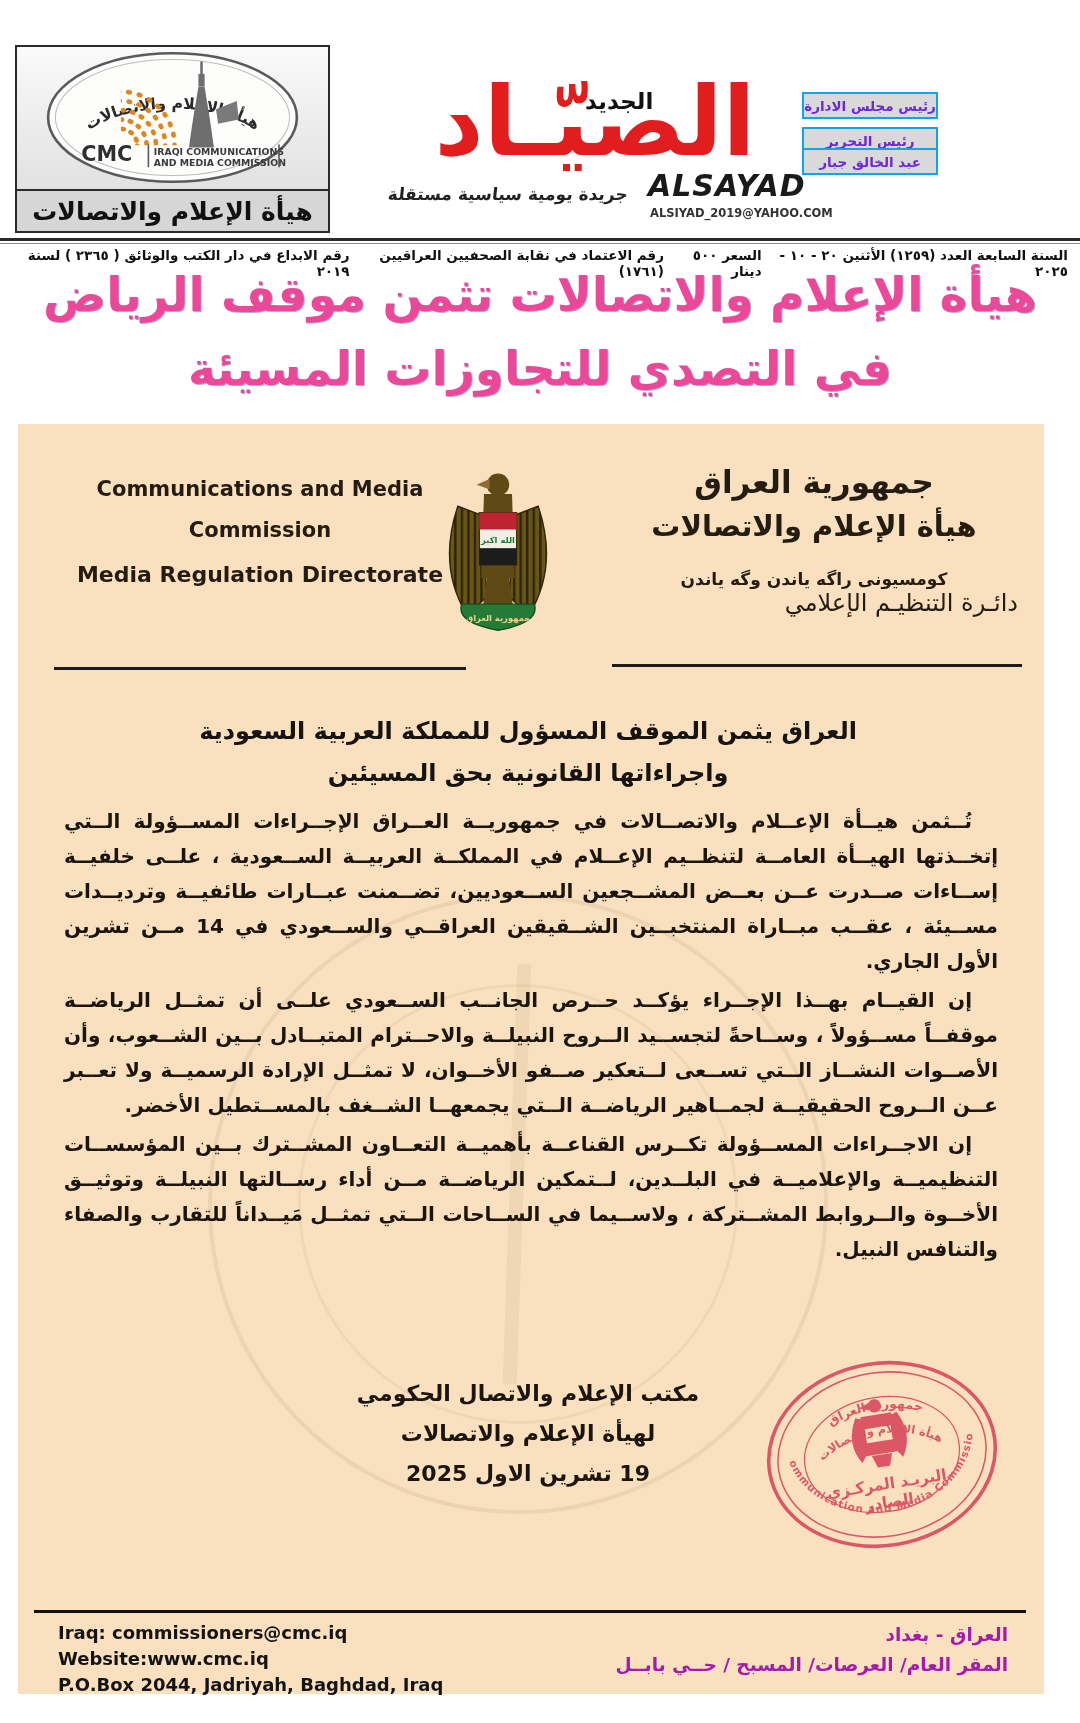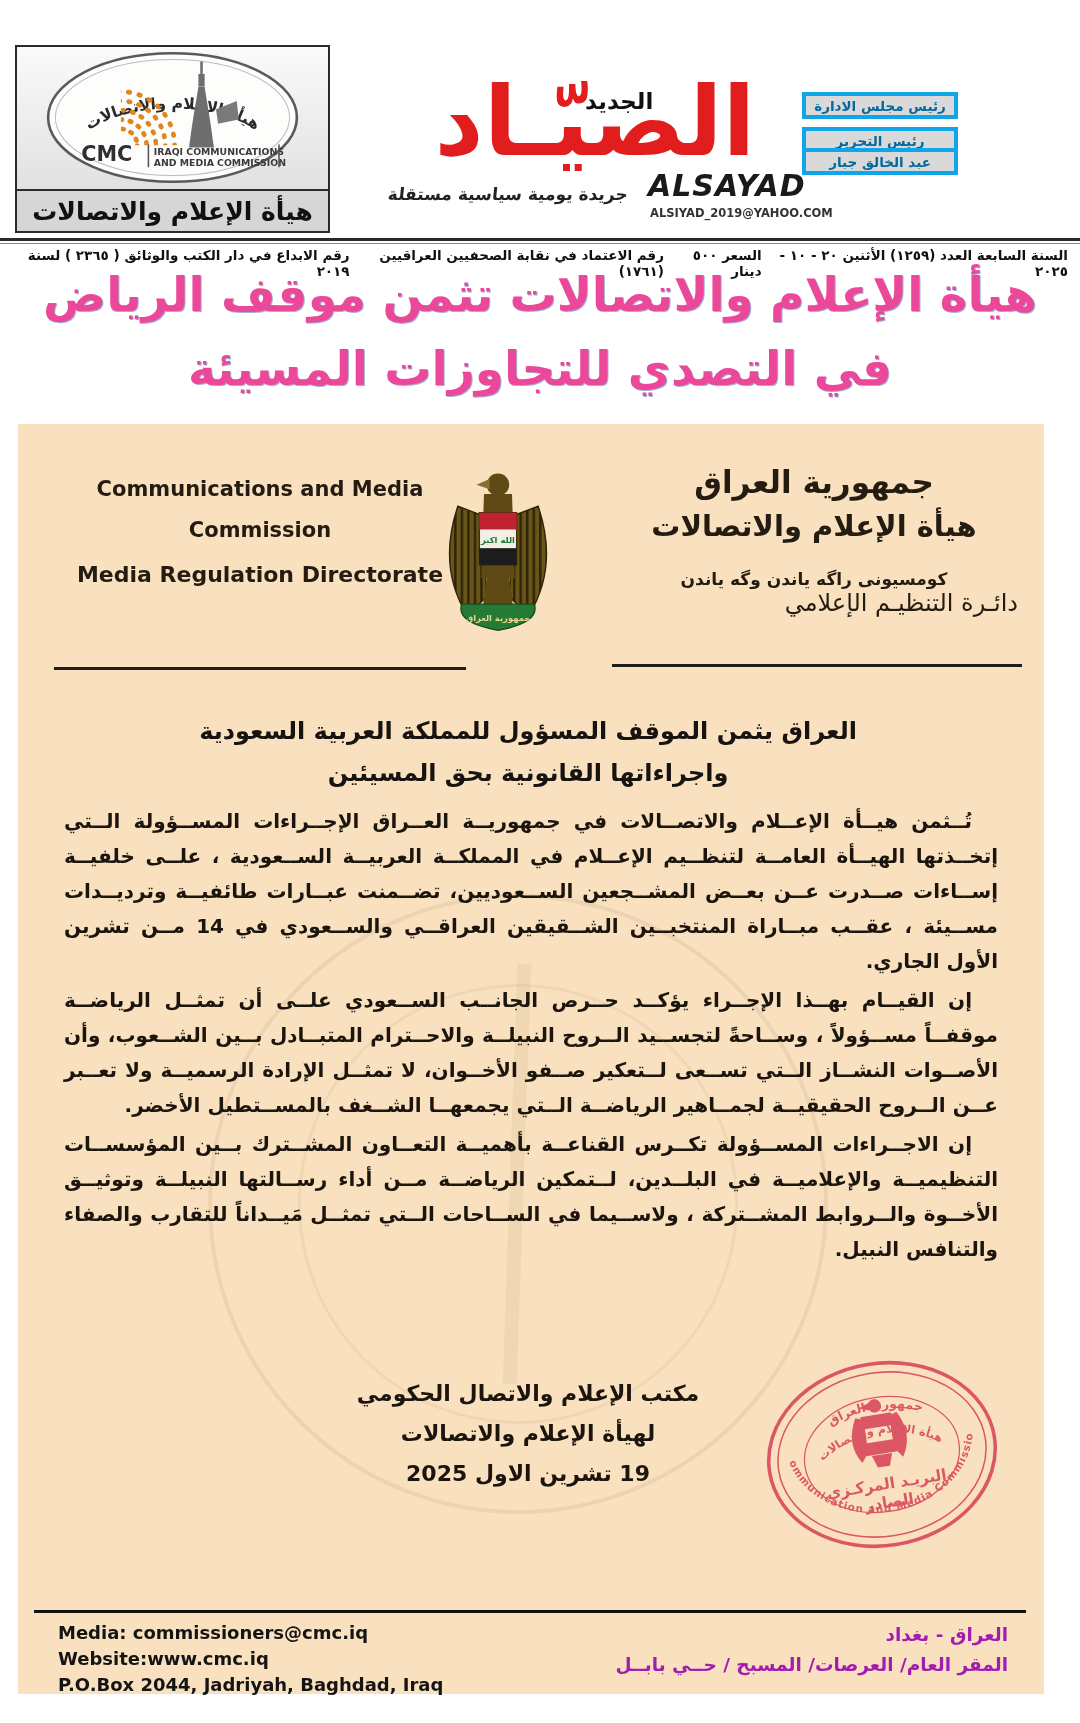--- a/index.html
+++ b/index.html
@@ -13,23 +13,23 @@
                border-top:2px solid #2b2b2b; display:flex; align-items:center; justify-content:center;
                font-size:25px; font-weight:bold; color:#111; direction:rtl; }
   .masthead-jadeed { position:absolute; left:585px; top:88px; font-size:23px; font-weight:bold; color:#111; }
   .masthead-name { position:absolute; left:385px; top:62px; width:420px; text-align:center;
                    font-size:96px; font-weight:bold; color:#e21d1d; direction:rtl; line-height:120px; }
   .masthead-tagline { position:absolute; left:388px; top:184px; font-size:17px; font-weight:bold;
                       color:#222; transform:skewX(-6deg); direction:rtl; }
   .masthead-en { position:absolute; left:648px; top:168px; font-size:30px; font-weight:bold;
                  font-style:italic; color:#1a1a1a; letter-spacing:1px; }
   .masthead-email { position:absolute; left:650px; top:206px; font-size:11.5px; font-weight:bold; color:#333; }
-  .edit-box { position:absolute; left:802px; width:156px; height:27px; background:#d9d9d9;
-              border:4px solid #0ea5e9; display:flex; align-items:center; justify-content:center;
-              font-size:13.5px; font-weight:bold; color:#0369a1; direction:rtl; }
+  .edit-box { position:absolute; left:802px; width:136px; height:27px; background:#d9d9d9;
+              border:2px solid #0ea5e9; display:flex; align-items:center; justify-content:center;
+              font-size:13.5px; font-weight:bold; color:#6d28d9; direction:rtl; }
   .sep-thick { position:absolute; left:0; top:238px; width:1080px; border-top:3px solid #2a2a2a; }
   .sep-thin  { position:absolute; left:0; top:243px; width:1080px; border-top:1px solid #8a8a8a; }
   .info-bar { position:absolute; left:12px; top:247px; width:1056px; display:flex; direction:rtl;
               justify-content:space-between; font-size:13.5px; font-weight:bold; color:#111; }
 
   
   .headline { position:absolute; left:40px; top:258px; width:1000px; text-align:center;
               color:#ec4899; font-weight:bold; direction:rtl;
               font-size:47px; line-height:74px; text-shadow:1px 1px 0 #9fb0d8; }
 
@@ -224,21 +224,21 @@
         <path d="M100,62 Q88,85 100,104 L106,96 L106,64 Z" stroke-width="1.5"></path>
         <path d="M140,62 Q152,85 140,104 L134,96 L134,64 Z" stroke-width="1.5"></path>
         <path d="M110,100 L130,100 L126,112 L114,112 Z" stroke="none"></path>
       </g>
       <text x="120" y="134" font-size="15" font-weight="bold" fill="#d9495c" text-anchor="middle" direction="rtl">البريـد المركـزي</text>
       <text x="120" y="152" font-size="15" font-weight="bold" fill="#d9495c" text-anchor="middle" direction="rtl">الصادر</text>
     </svg>
 
     <div class="footer-line"></div>
     <div class="footer-left">
-      <div>Media: commissioners@cmc.iq</div>
+      <div>Iraq: commissioners@cmc.iq</div>
       <div>Website:www.cmc.iq</div>
       <div>P.O.Box 2044, Jadriyah, Baghdad, Iraq</div>
     </div>
     <div class="footer-right">
       <div>العراق - بغداد</div>
       <div>المقر العام/ العرصات/ المسبح / حــي بابــل</div>
     </div>
   </div>
 
 </div>

